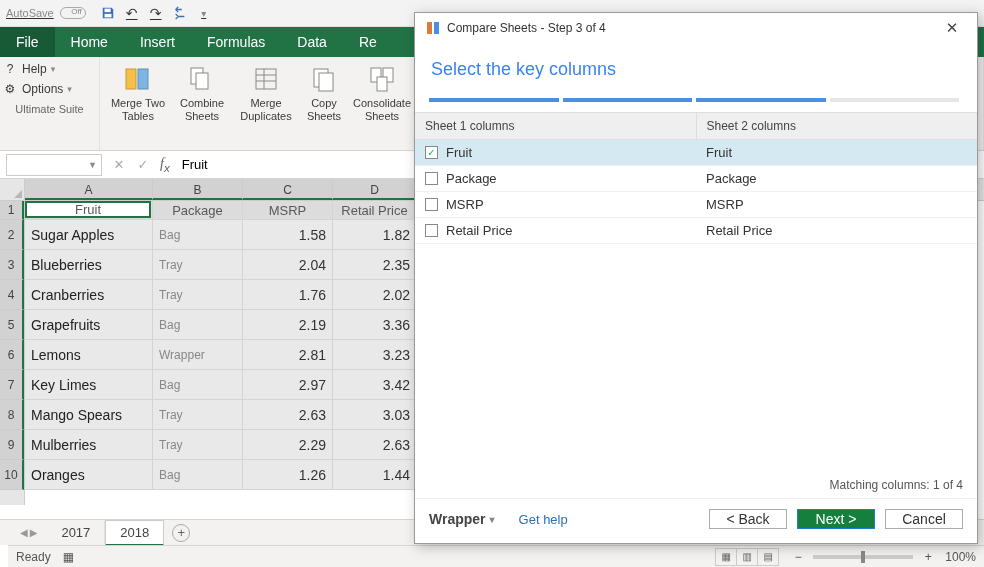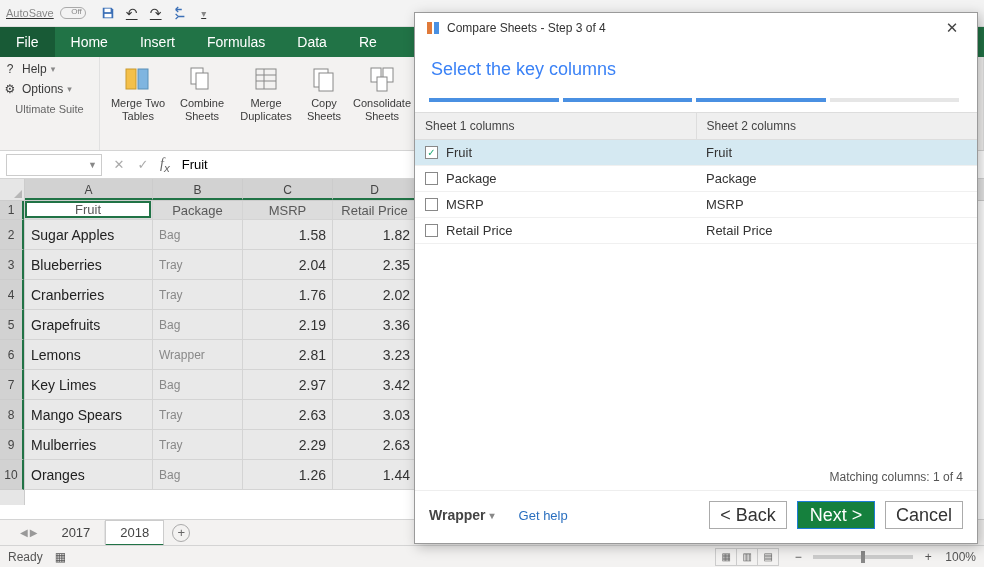--- a/index.html
+++ b/index.html
@@ -64,21 +64,21 @@
 
 
 .sheet-tabs { position: absolute; bottom: 0; left: 0; right: 0; height: 26px; background: #f3f2f1; border-top: 1px solid #d4d4d4; display: flex; align-items: center; padding-left: 20px; }
 .sheet-nav { display: flex; gap: 2px; margin-right: 10px; color: #999; font-size: 10px; }
 .sheet-nav span { cursor: pointer; }
 .sheet-tab { padding: 4px 14px; font-size: 13px; color: #444; cursor: pointer; border-right: 1px solid #e1e1e1; }
 .sheet-tab.active { background: #fff; border-top: 1px solid #ccc; border-left: 1px solid #ccc; border-right: 1px solid #ccc; border-bottom: 2px solid #217346; margin-bottom: -1px; }
 .add-sheet { margin-left: 8px; width: 18px; height: 18px; border: 1px solid #aaa; border-radius: 50%; display: flex; align-items: center; justify-content: center; font-size: 13px; color: #666; cursor: pointer; }
 
 
-.statusbar { position: absolute; bottom: 0; left: 0; right: 0; height: 22px; background: #f3f2f1; border-top: 1px solid #d4d4d4; display: flex; align-items: center; font-size: 12px; color: #555; padding: 0 8px; }
+.statusbar { position: absolute; bottom: 0; left: 8px; right: 0; height: 22px; background: #f3f2f1; border-top: 1px solid #d4d4d4; display: flex; align-items: center; font-size: 12px; color: #555; padding: 0 8px; }
 .statusbar .sp { flex: 1; }
 .view-btns { display: flex; gap: 0; margin-right: 12px; }
 .view-btn { width: 22px; height: 18px; border: 1px solid #ccc; margin-left: -1px; display: flex; align-items: center; justify-content: center; font-size: 10px; color: #666; cursor: pointer; }
 .zoom-slider { width: 100px; height: 4px; background: #ccc; position: relative; margin: 0 8px; }
 .zoom-slider .thumb { position: absolute; top: -4px; left: 48px; width: 4px; height: 12px; background: #888; }
 .zoom-btn { width: 14px; text-align: center; cursor: pointer; color: #555; }
 
 
 .dialog { position: absolute; top: 12px; left: 414px; width: 564px; height: 532px; background: #fff; border: 1px solid #9a9a9a; box-shadow: 3px 3px 12px rgba(0,0,0,0.25); display: flex; flex-direction: column; }
 .dlg-title { height: 30px; display: flex; align-items: center; padding: 0 10px; font-size: 12px; color: #333; }
@@ -94,21 +94,21 @@
 .dlg-rows { flex: 1; overflow: auto; }
 .dlg-row { display: flex; align-items: center; border-bottom: 1px solid #f0f0f0; cursor: pointer; }
 .dlg-row.sel { background: #d5e9f2; }
 .dlg-row .c1 { flex: 1; padding: 5px 10px; display: flex; align-items: center; gap: 8px; font-size: 13px; }
 .dlg-row .c2 { flex: 1; padding: 5px 10px; font-size: 13px; }
 .chk { width: 13px; height: 13px; border: 1px solid #888; background: #fff; display: flex; align-items: center; justify-content: center; font-size: 10px; color: #2a7; }
 .dlg-status { text-align: right; padding: 6px 14px; font-size: 12px; color: #555; }
 .dlg-footer { display: flex; align-items: center; padding: 10px 14px 14px; border-top: 1px solid #eee; gap: 10px; }
 .ablebits { font-size: 14px; font-weight: bold; color: #444; display: flex; align-items: center; gap: 4px; cursor: pointer; }
 .gethelp { color: #2a6fbf; font-size: 13px; margin-left: 14px; cursor: pointer; }
-.dlg-btn { width: 78px; height: 28px; border: 1px solid #ababab; background: #fff; font-size: 18px; cursor: pointer; display: flex; align-items: center; justify-content: center; }
+.dlg-btn { width: 78px; height: 20px; border: 1px solid #ababab; background: #fff; font-size: 14px; cursor: pointer; display: flex; align-items: center; justify-content: center; }
 .dlg-btn.primary { background: #15803d; border-color: #1e7cd6; color: #fff; }
 .dlg-footer .sp { flex: 1; }
 
 .col-A { width: 128px; } .col-B { width: 90px; } .col-C { width: 90px; } .col-D { width: 84px; }
 </style>
 </head>
 <body>
 
 <div class="titlebar">
   <span class="autosave">AutoSave</span>

